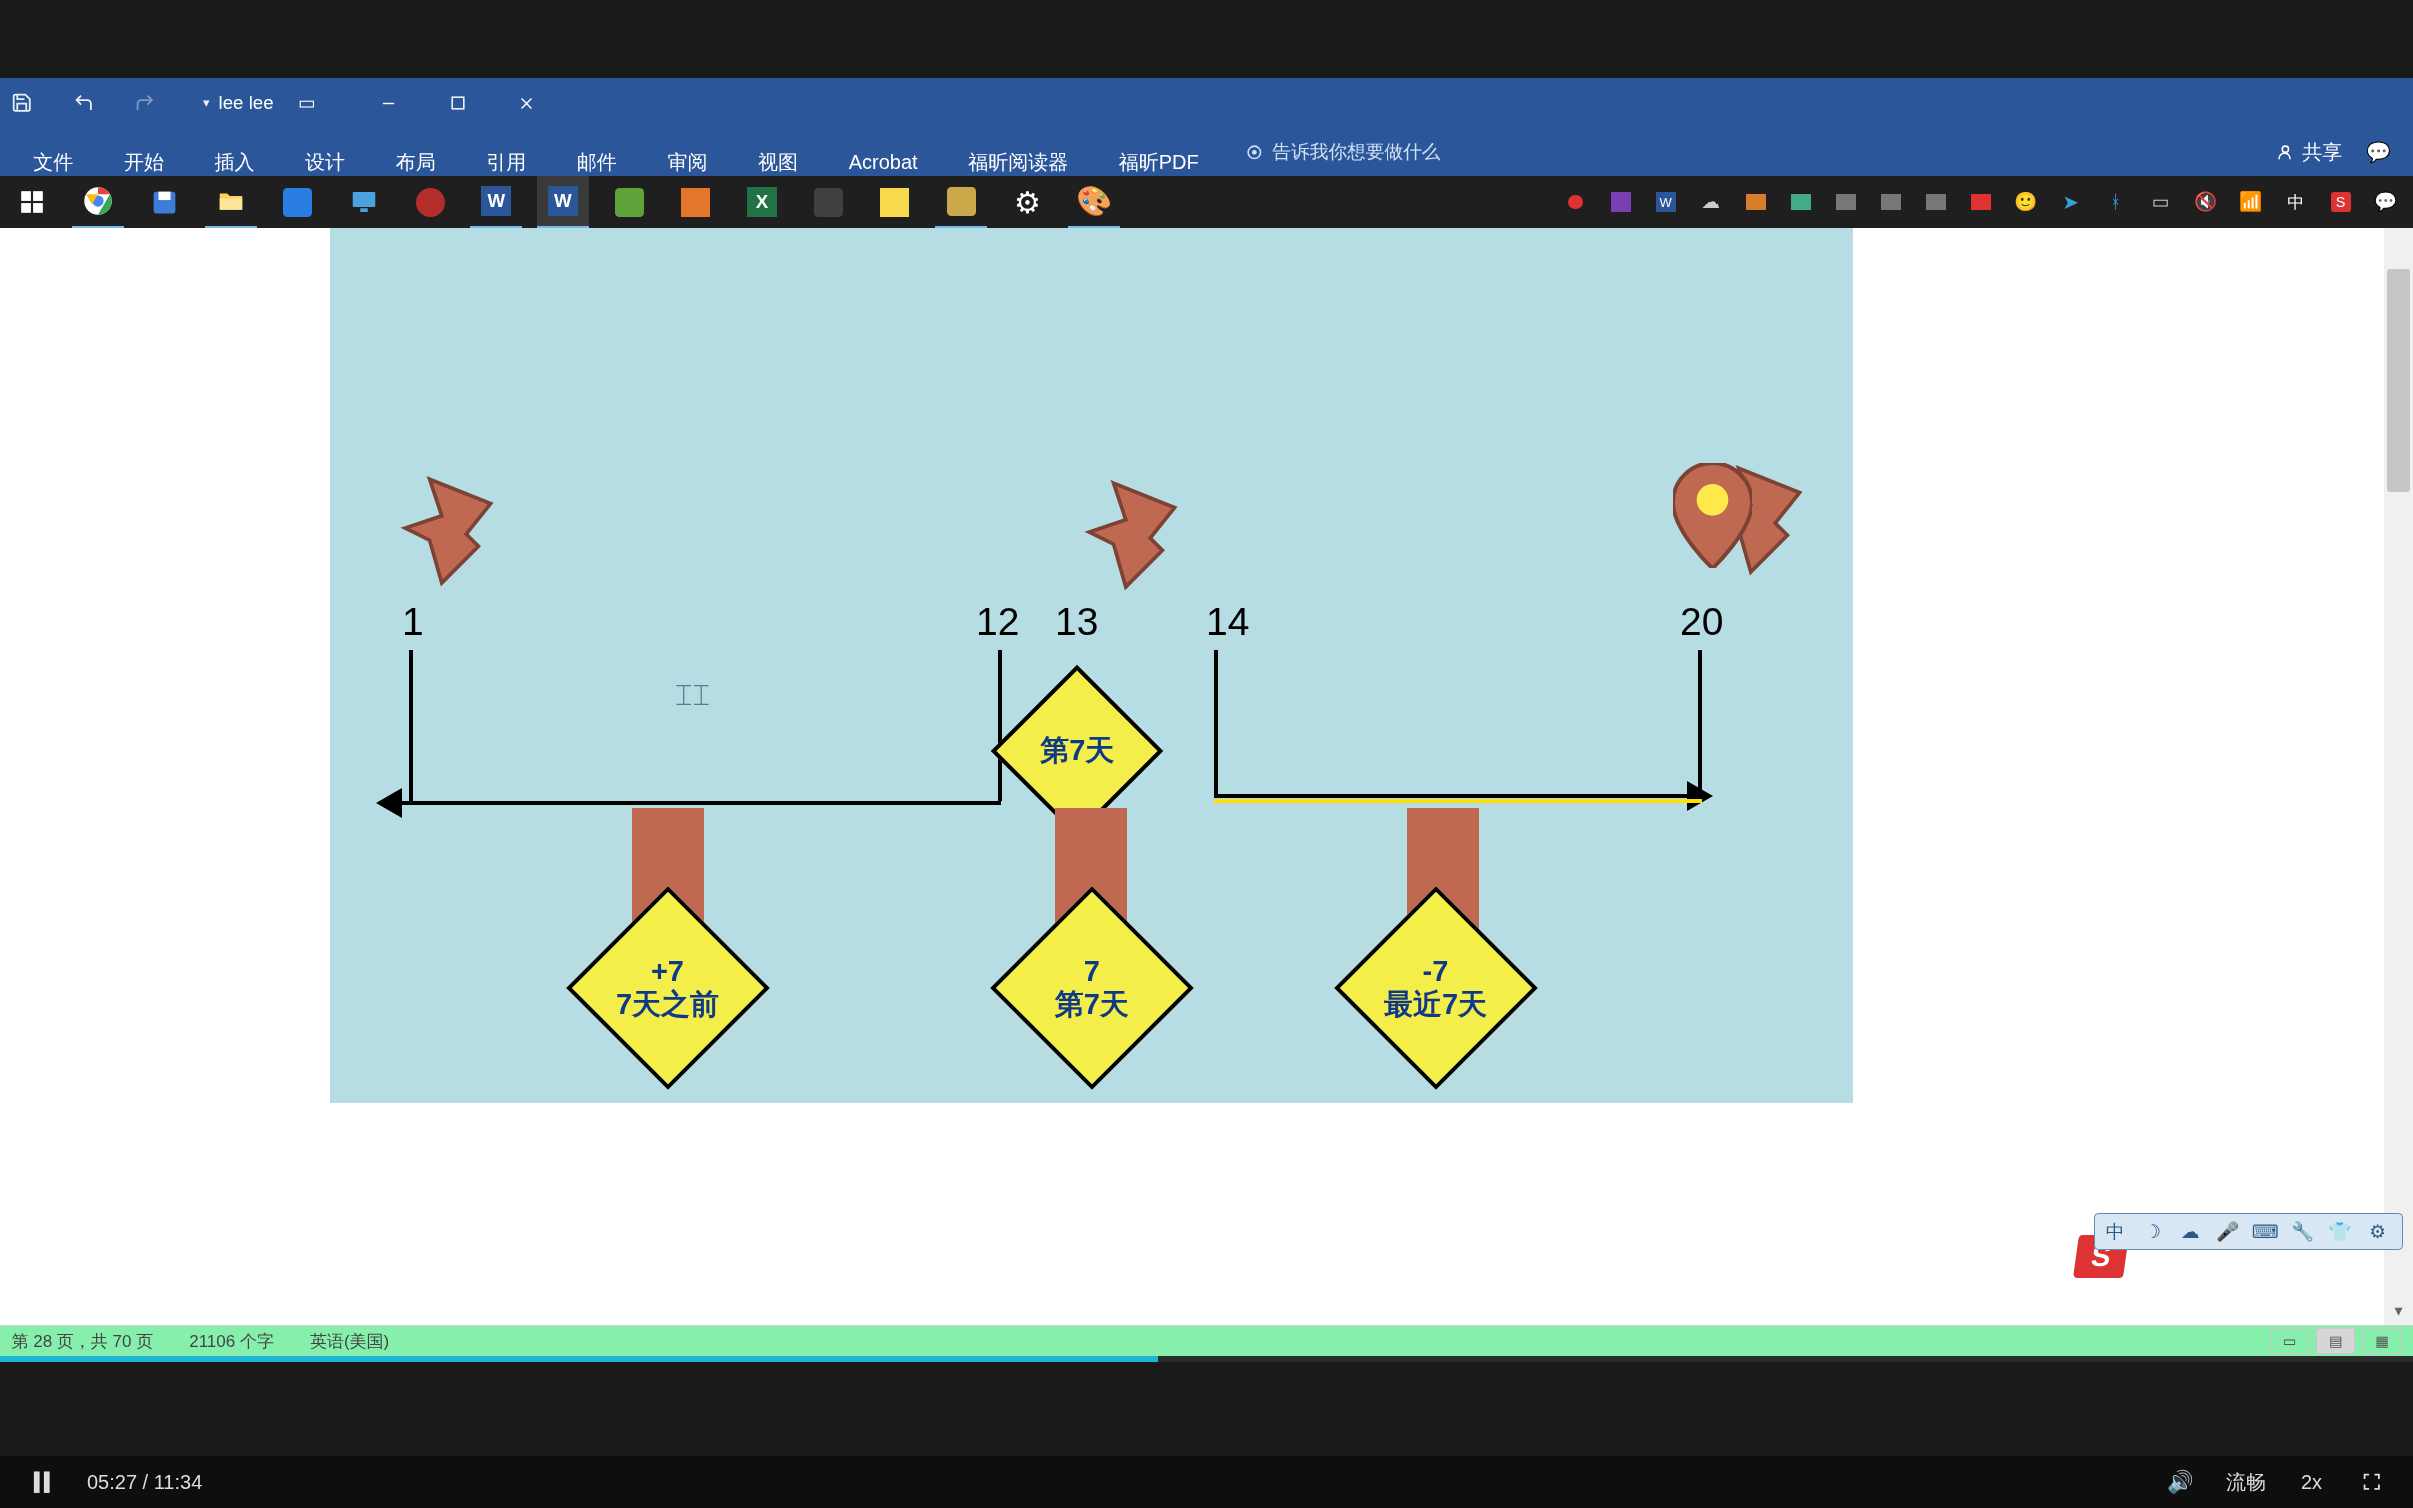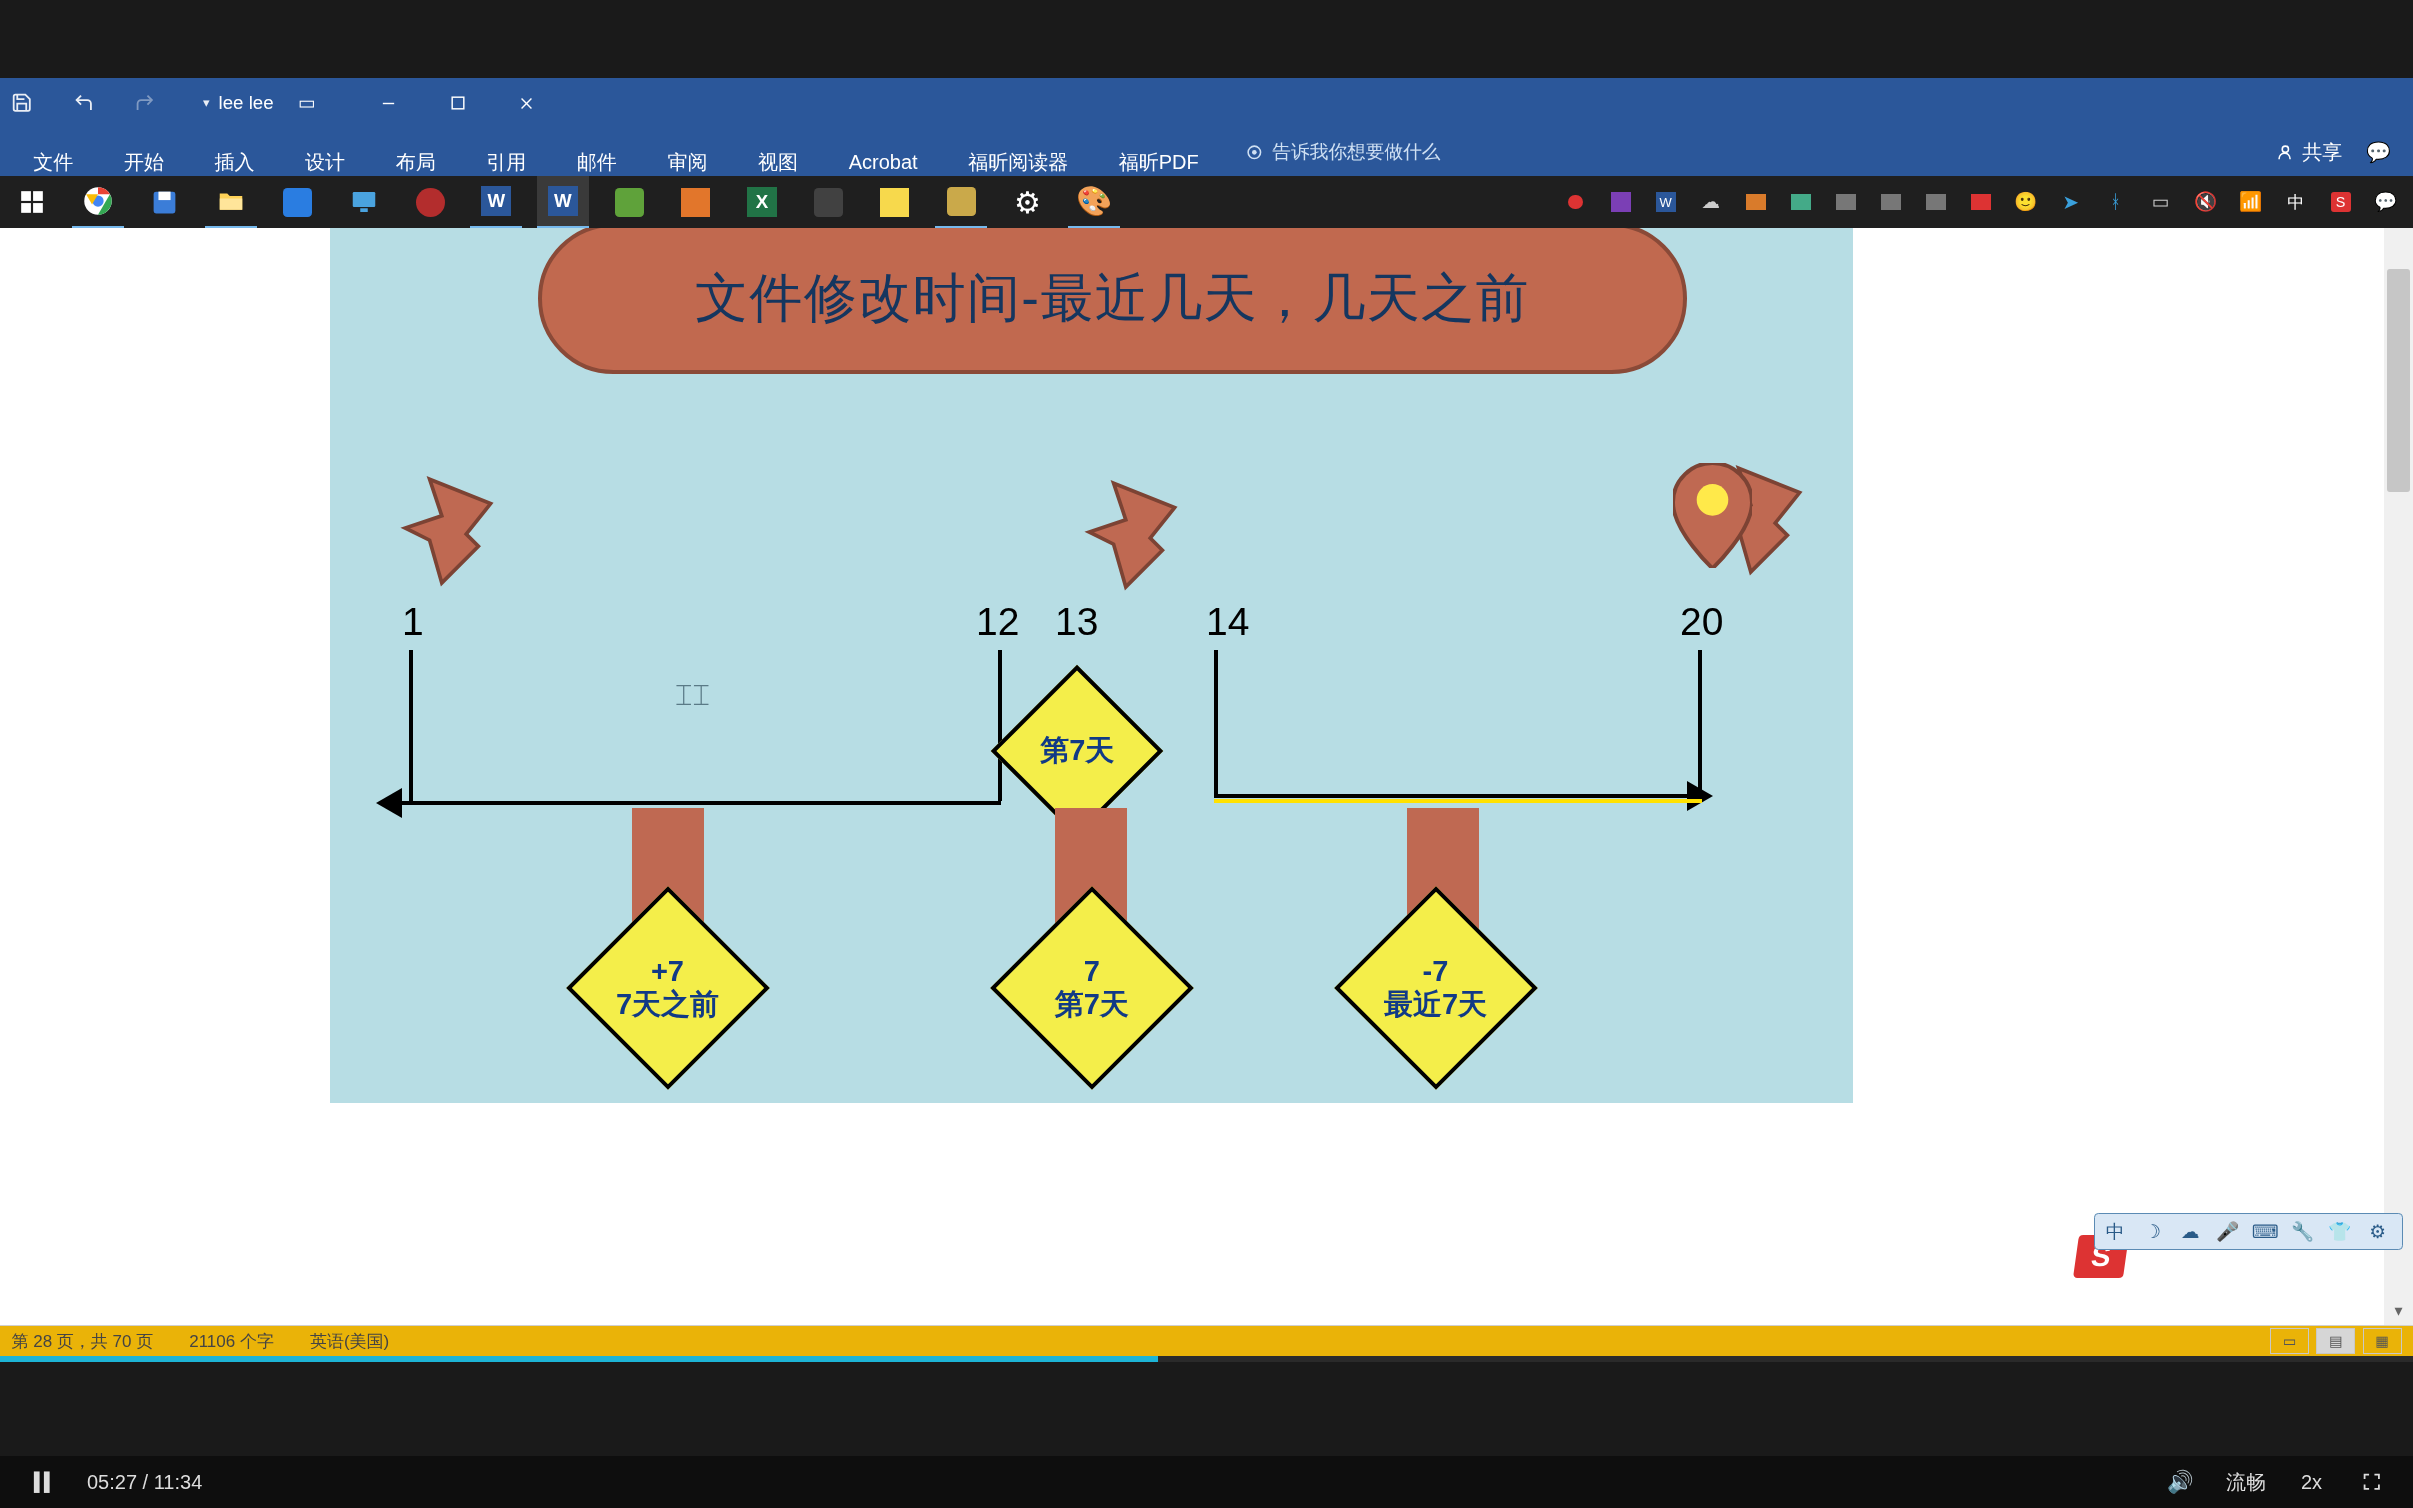--- a/index.html
+++ b/index.html
@@ -61,21 +61,21 @@
 .ribbonflag { position:absolute; width:72px; height:101px; background:#bf6952; }
 .ribbonflag::after { content:""; position:absolute; left:0; bottom:-24.4px; border-left:36px solid #bf6952; border-right:36px solid #bf6952; border-bottom:24.4px solid transparent; }
 
 .mappin { position:absolute; width:79px; height:108px; }
 
 
 .hiline { position:absolute; left:121px; top:1019px; background:#7fff2a; padding:2.9px 8.6px 2.9px 13px; font-size:37px; color:#000; letter-spacing:0.7px; }
 .cutline { position:absolute; left:185px; top:1077px; font-size:37px; color:#222; letter-spacing:0.7px; }
 
 
-.statusbar { position:absolute; left:0; bottom:0; right:0; height:31px; background:#eab308; border-top:0.7px solid #d0d0d0; display:flex; align-items:center; font-size:17px; color:#444; padding:0 11.5px; gap:36px; }
+.statusbar { position:absolute; left:0; bottom:0; right:0; height:31px; background:#86efac; border-top:0.7px solid #d0d0d0; display:flex; align-items:center; font-size:17px; color:#444; padding:0 11.5px; gap:36px; }
 .statusbar .spacer { flex:1; }
 .viewbtns { display:flex; gap:7.2px; }
 .viewbtn { width:39px; height:26px; border:0.7px solid #c8c8c8; display:flex; align-items:center; justify-content:center; font-size:14.4px; color:#555; }
 .viewbtn.active { background:#d6d6d6; }
 
 
 .taskbar { position:absolute; left:0; right:0; bottom:52px; height:52px; background:#1f1f1f; display:flex; align-items:center; padding:0 5.7px; top:auto; }
 .taskbar { bottom:52px; }
 .tasks { display:flex; gap:14.4px; align-items:center; }
 .ticon { width:52px; height:52px; display:flex; align-items:center; justify-content:center; }
@@ -193,23 +193,20 @@
       </div>
     </div>
 
     <div class="watermark">路 飞 学 城</div>
     <div class="watermark-sub">L  U  F  F  Y  C  I  T  Y</div>
 
     <div class="docarea">
       <div class="page">
 
         <div class="figure">
-          <div class="pill">
-            <span>文件修改时间-最近几天，几天之前</span>
-          </div>
 
           <div class="pin" style="left:63px;top:291px">
             <svg viewBox="0 0 100 100">
                 <polygon points="30,10 80,30 60,55 70,65 40,95 30,60 10,50 40,40" fill="#bf6952" stroke="#7c4334" stroke-width="3"></polygon>
               </svg>
           </div>
           <div class="pin" style="left:747px;top:295px">
             <svg viewBox="0 0 100 100">
                 <polygon points="30,10 80,30 60,55 70,65 40,95 30,60 10,50 40,40" fill="#bf6952" stroke="#7c4334" stroke-width="3"></polygon>
               </svg>

